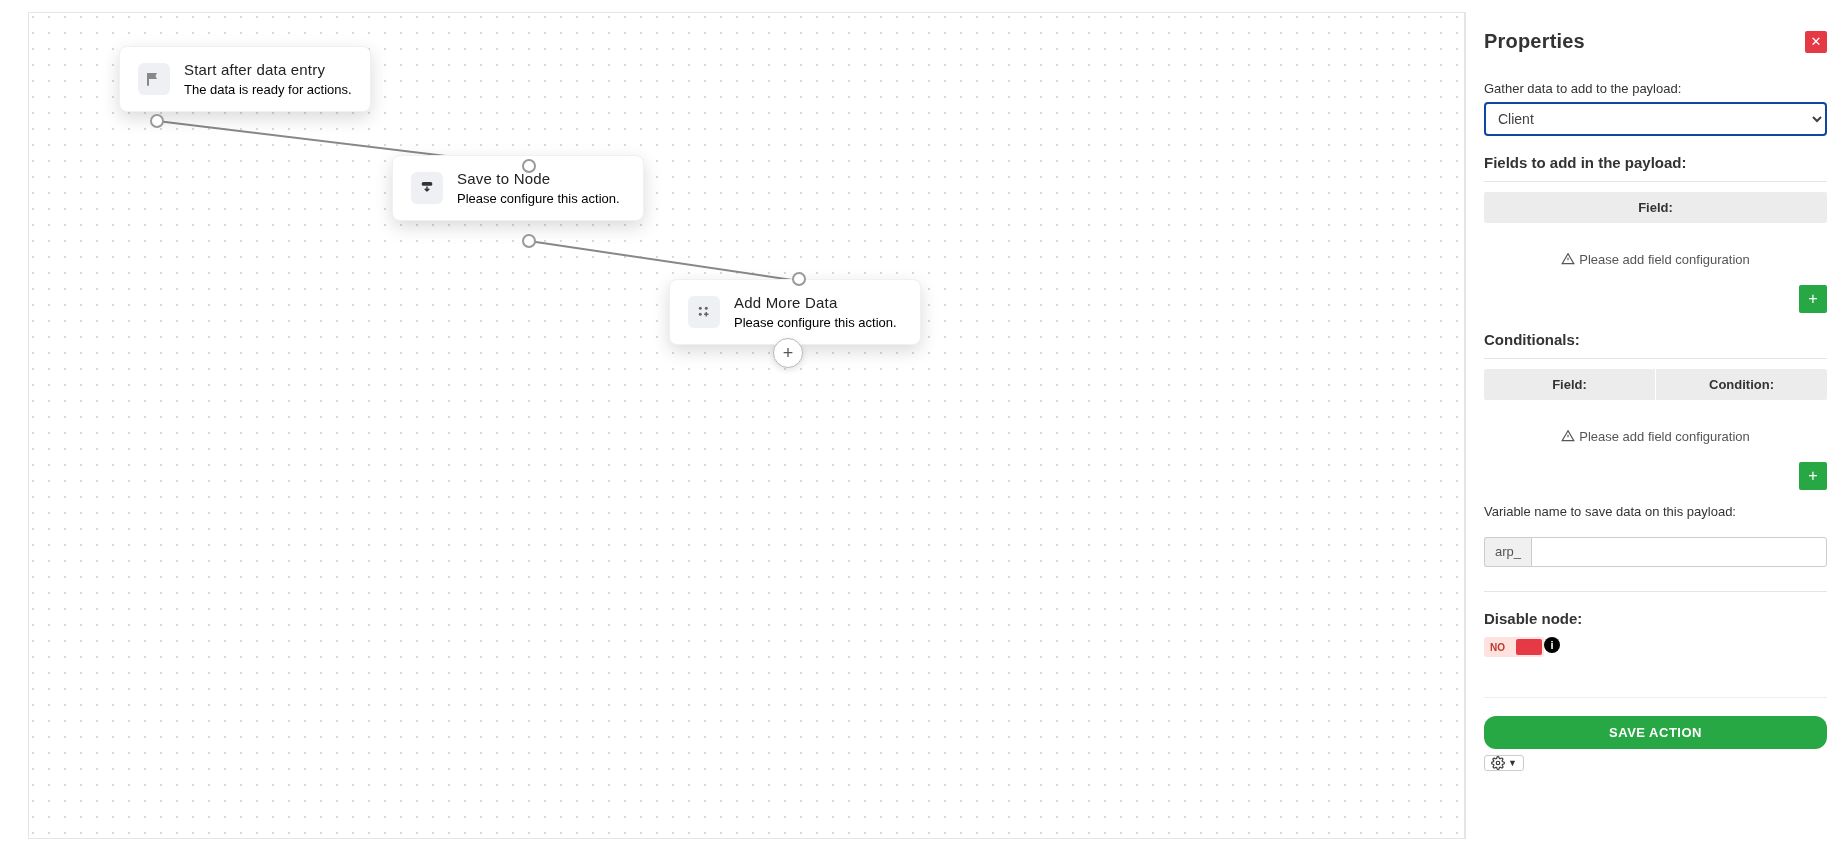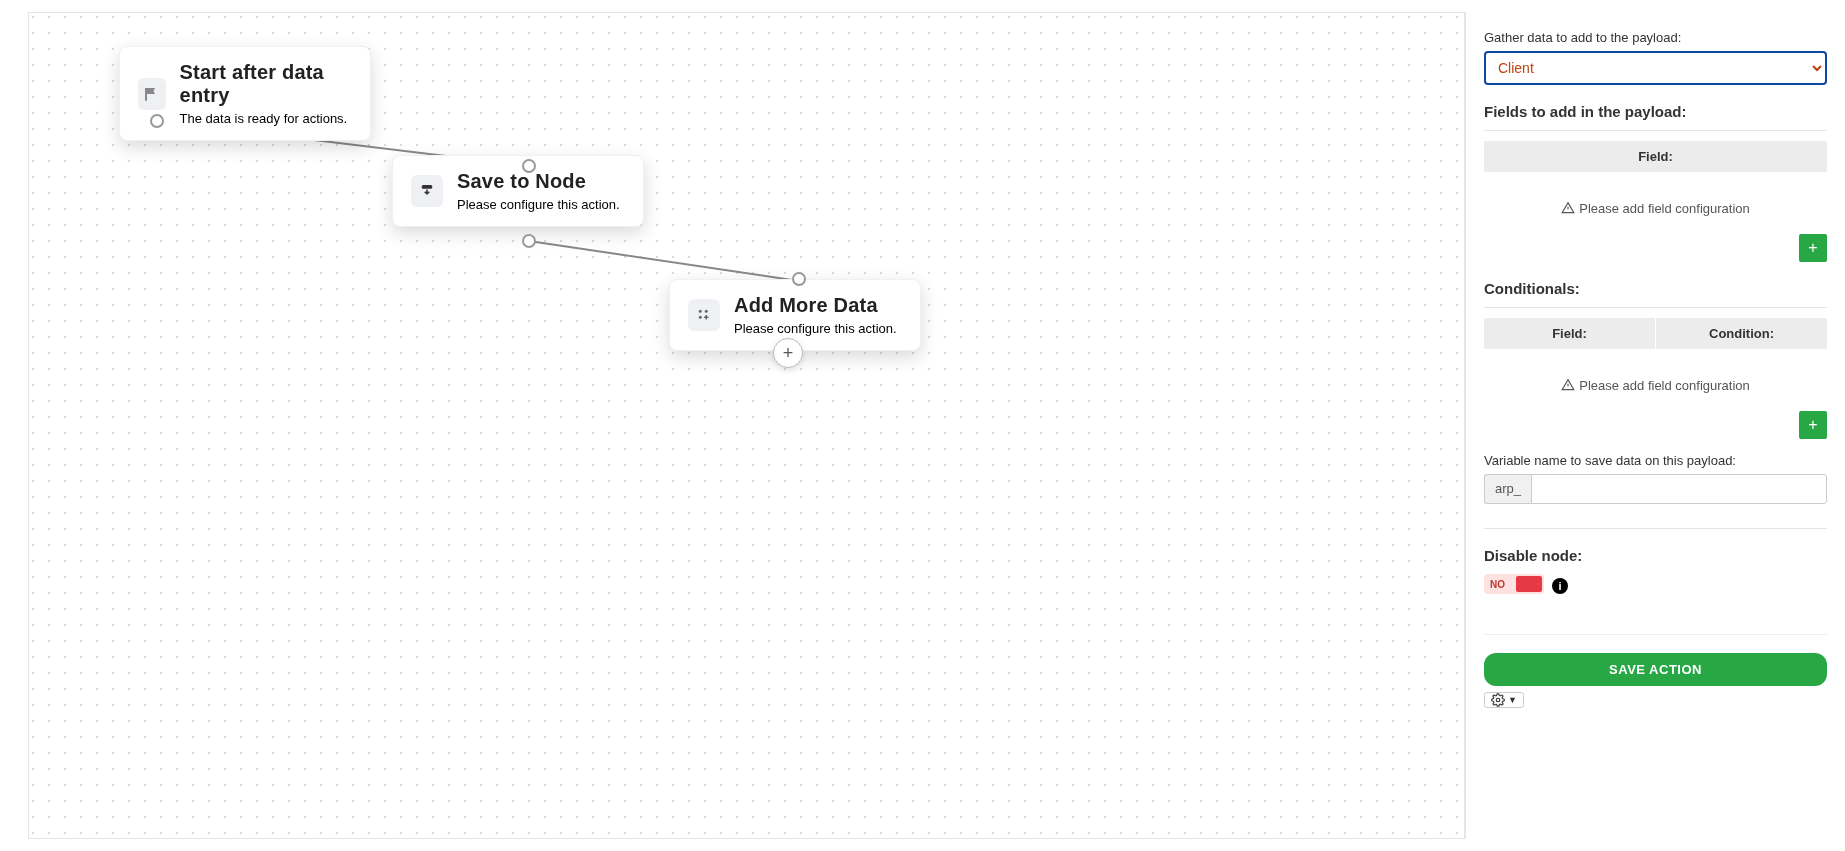--- a/index.html
+++ b/index.html
@@ -37,21 +37,21 @@
     cursor: pointer;
     border: 1px solid #f0f0f0;
   }
   .node .icon {
     width: 32px; height: 32px;
     background: #eef0f3;
     border-radius: 6px;
     display: flex; align-items: center; justify-content: center;
     color: #555;
   }
-  .node .title { font-weight: 700; font-size: 20px; color: #222; letter-spacing: .2px; }
+  .node .title { font-weight: 400; font-size: 15px; color: #222; letter-spacing: .2px; }
   .node .sub { font-size: 13px; color: #000000; margin-top: 4px; }
   .add-circle {
     position: absolute;
     width: 30px; height: 30px;
     border-radius: 50%;
     background: #fff;
     border: 1px solid #bbb;
     display: flex; align-items:center; justify-content:center;
     font-size: 18px; color: #555;
     box-shadow: 0 2px 6px rgba(0,0,0,0.12);
@@ -81,21 +81,21 @@
     font-size: 13px; line-height: 1;
     cursor: pointer;
   }
   .field-label { font-size: 13px; color: #333; margin-bottom: 6px; }
   .select {
     width: 100%;
     padding: 6px 8px;
     border: 2px solid #0d47a1;
     border-radius: 4px;
     font-size: 14px;
-    color: #c2410c;
+    color: #404040;
     background: #fff;
     outline: none;
   }
   .section-title { font-weight: 600; font-size: 15px; margin: 18px 0 10px; }
   .hr { border: none; border-top: 1px solid #e5e5e5; margin: 6px 0 0; }
   .thead {
     display: flex;
     background: #ececec;
     border-radius: 2px;
     margin-top: 10px;
@@ -110,35 +110,35 @@
     padding: 29px 0 10px;
   }
   .empty-hint svg { vertical-align: -2px; margin-right: 4px; }
   .add-row { text-align: right; margin-top: 8px; }
   .btn-plus {
     width: 28px; height: 28px;
     background: #28a745; color: #fff;
     border: none; border-radius: 2px;
     cursor: pointer; font-size: 16px; line-height: 1;
   }
-  .input-group { display:flex; margin-top:6px; }
+  .input-group { display:flex; margin-top:18px; }
   .input-prefix {
     background:#f0f0f0;
     border:1px solid #ccc;
     border-right:none;
     border-radius:3px 0 0 3px;
     padding:6px 10px;
     color:#555; font-size:13px;
   }
   .text-input {
     flex:1; border:1px solid #ccc;
     border-radius:0 3px 3px 0;
     padding:6px 8px; font-size:14px;
   }
-  .toggle-wrap { display:flex; align-items:flex-end; gap:8px; margin-top:8px; }
+  .toggle-wrap { display:flex; align-items:flex-start; margin-top:8px; }
   .toggle {
     display:flex; align-items:center;
     background:#fde2e0;
     border-radius:3px;
     overflow:hidden;
     width:60px; height:20px;
     cursor:pointer;
     position: relative;
   }
   .toggle .no { font-size:10px; font-weight:700; color:#c0392b; padding:0 6px; }
@@ -220,20 +220,24 @@
         <div class="title">Add More Data</div>
         <div class="sub">Please configure this action.</div>
       </div>
     </div>
     <div class="port" style="left:763px; top:259px;"></div>
     <div class="add-circle" style="left:744px; top:325px;">+</div>
 
   </div>
 
   <div class="panel">
+    <div class="panel-header">
+      <h2>Properties</h2>
+      <button class="close-btn">✕</button>
+    </div>
 
     <div class="field-label">Gather data to add to the payload:</div>
     <select class="select">
       <option>Client</option>
     </select>
 
     <div class="section-title">Fields to add in the payload:</div>
     <hr class="hr">
     <div class="thead">
       <div class="cell">Field:</div>

